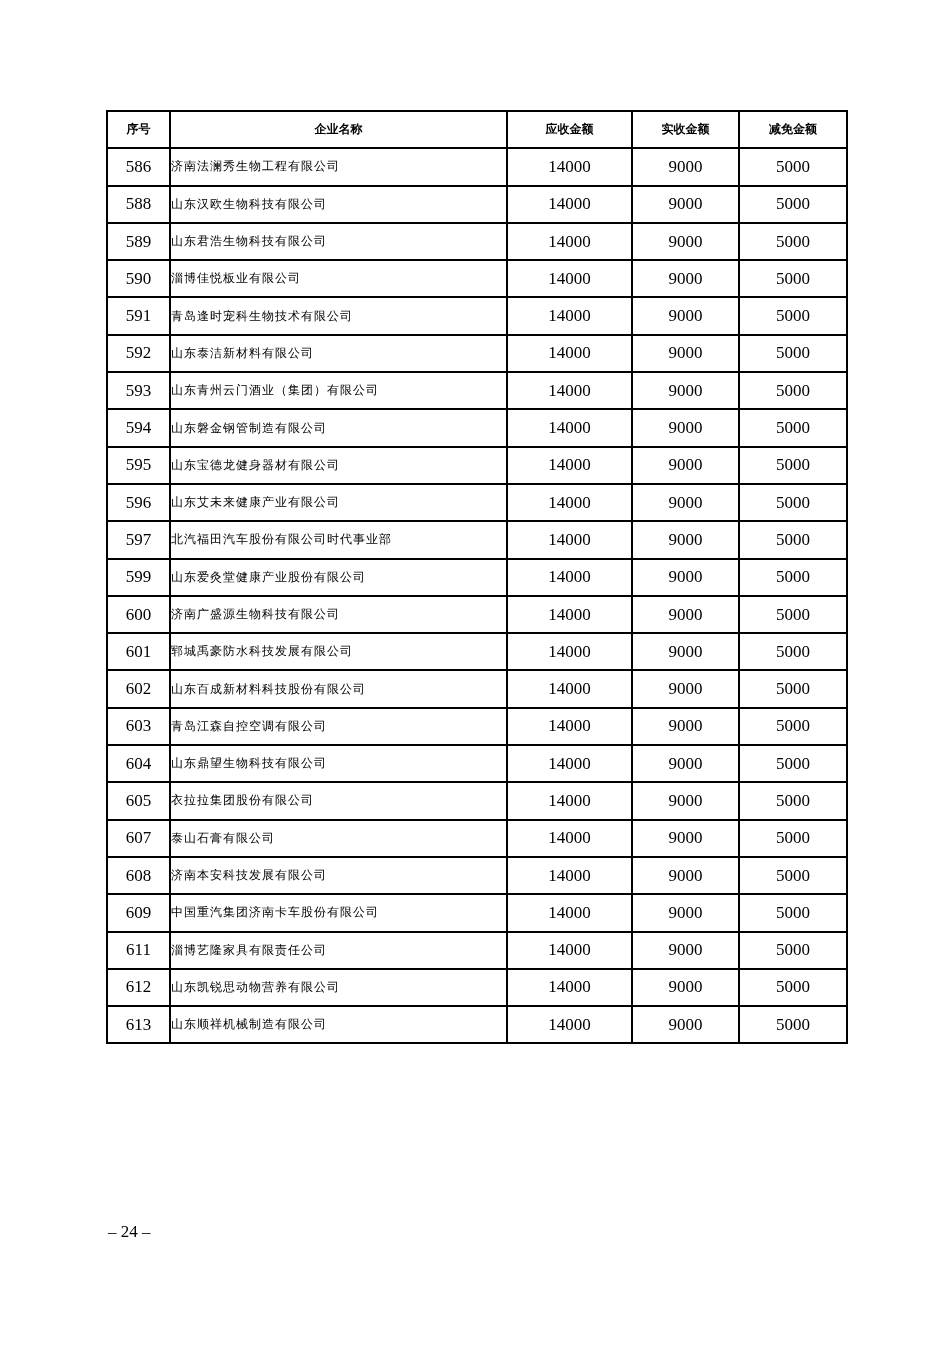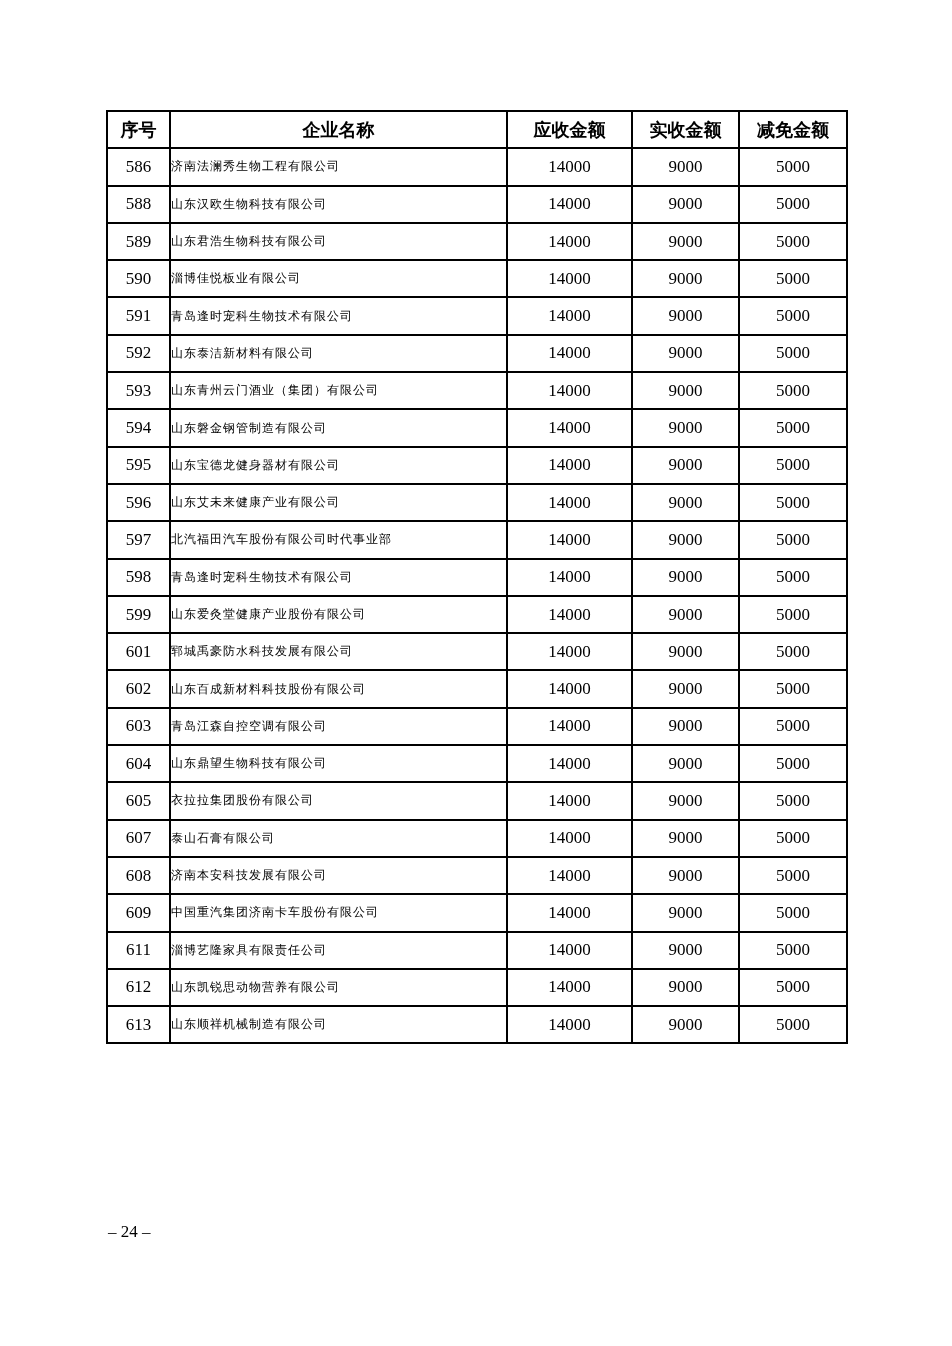--- a/index.html
+++ b/index.html
@@ -28,21 +28,21 @@
   table.fee-table td {
     border: 2px solid #000000;
     height: 35.3px;
     padding: 0;
     overflow: hidden;
     white-space: nowrap;
   }
   table.fee-table th {
     font-family: "Liberation Sans", "DejaVu Sans", sans-serif;
     font-weight: bold;
-    font-size: 18px;
+    font-size: 12px;
     text-align: center;
     vertical-align: middle;
   }
   td.num {
     font-family: "Liberation Serif", "DejaVu Serif", serif;
     font-size: 17px;
     text-align: center;
     vertical-align: middle;
   }
   td.name {
@@ -157,34 +157,34 @@
           <td class="num">5000</td>
         </tr>
         <tr>
           <td class="num">597</td>
           <td class="name">北汽福田汽车股份有限公司时代事业部</td>
           <td class="num">14000</td>
           <td class="num">9000</td>
           <td class="num">5000</td>
         </tr>
         <tr>
-          <td class="num">598</td>
-          <td class="name">青岛逢时宠科生物技术有限公司</td>
-          <td class="num">14000</td>
-          <td class="num">9000</td>
-          <td class="num">5000</td>
-        </tr>
-        <tr>
           <td class="num">599</td>
           <td class="name">山东爱灸堂健康产业股份有限公司</td>
           <td class="num">14000</td>
           <td class="num">9000</td>
           <td class="num">5000</td>
         </tr>
         <tr>
+          <td class="num">600</td>
+          <td class="name">济南广盛源生物科技有限公司</td>
+          <td class="num">14000</td>
+          <td class="num">9000</td>
+          <td class="num">5000</td>
+        </tr>
+        <tr>
           <td class="num">601</td>
           <td class="name">郓城禹豪防水科技发展有限公司</td>
           <td class="num">14000</td>
           <td class="num">9000</td>
           <td class="num">5000</td>
         </tr>
         <tr>
           <td class="num">602</td>
           <td class="name">山东百成新材料科技股份有限公司</td>
           <td class="num">14000</td>

